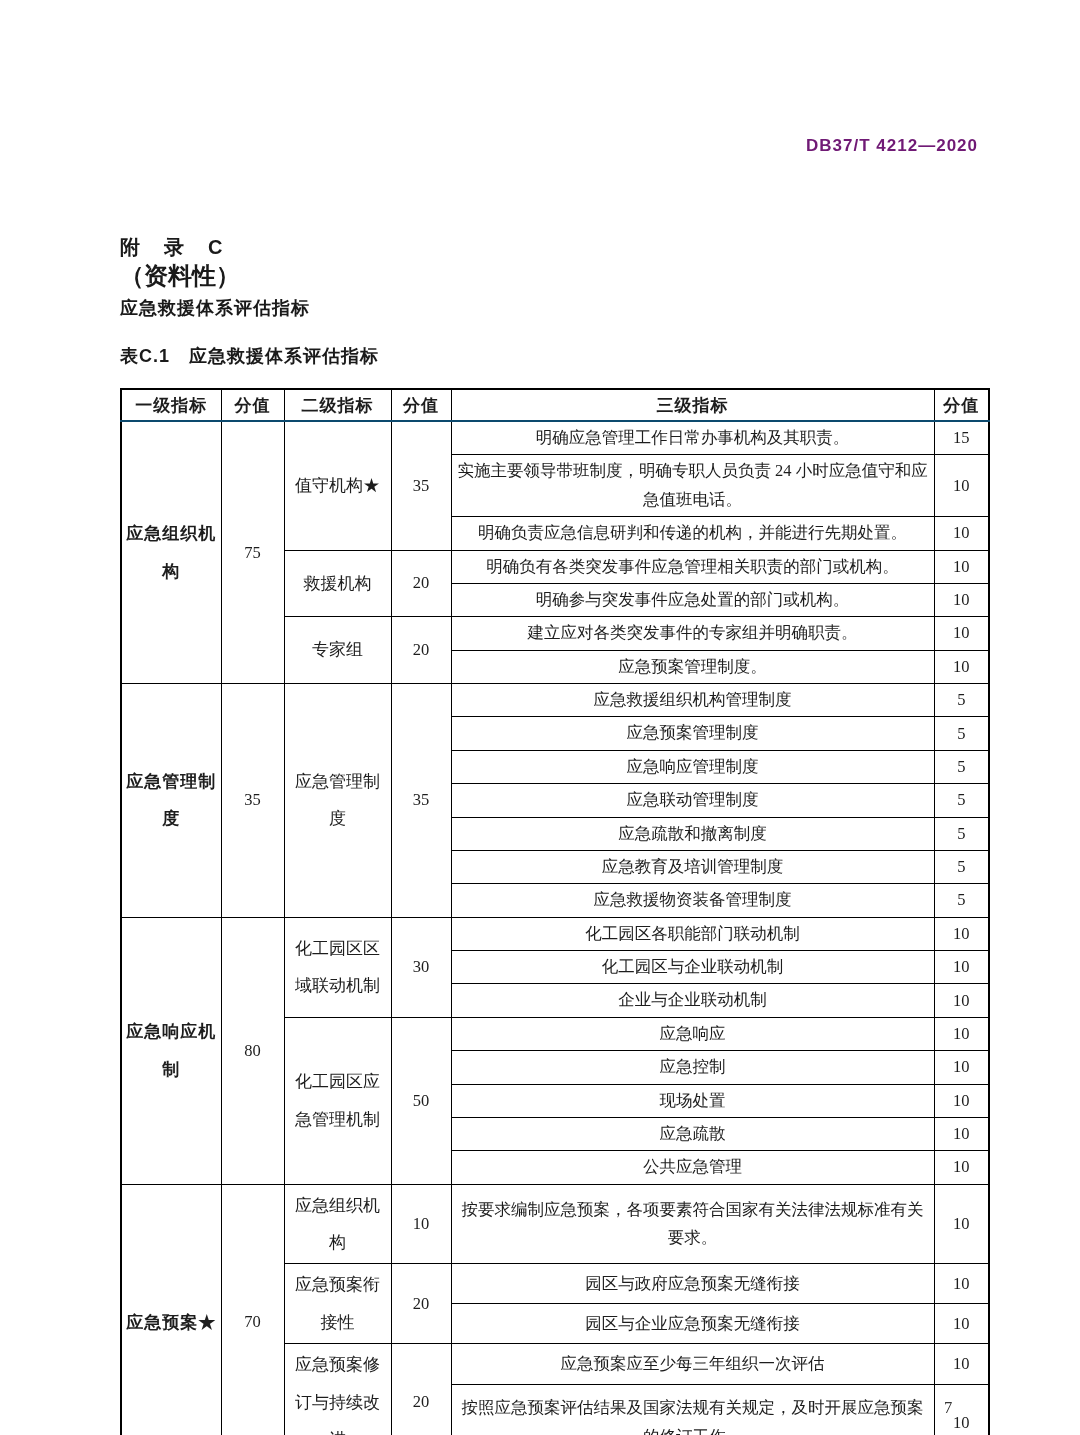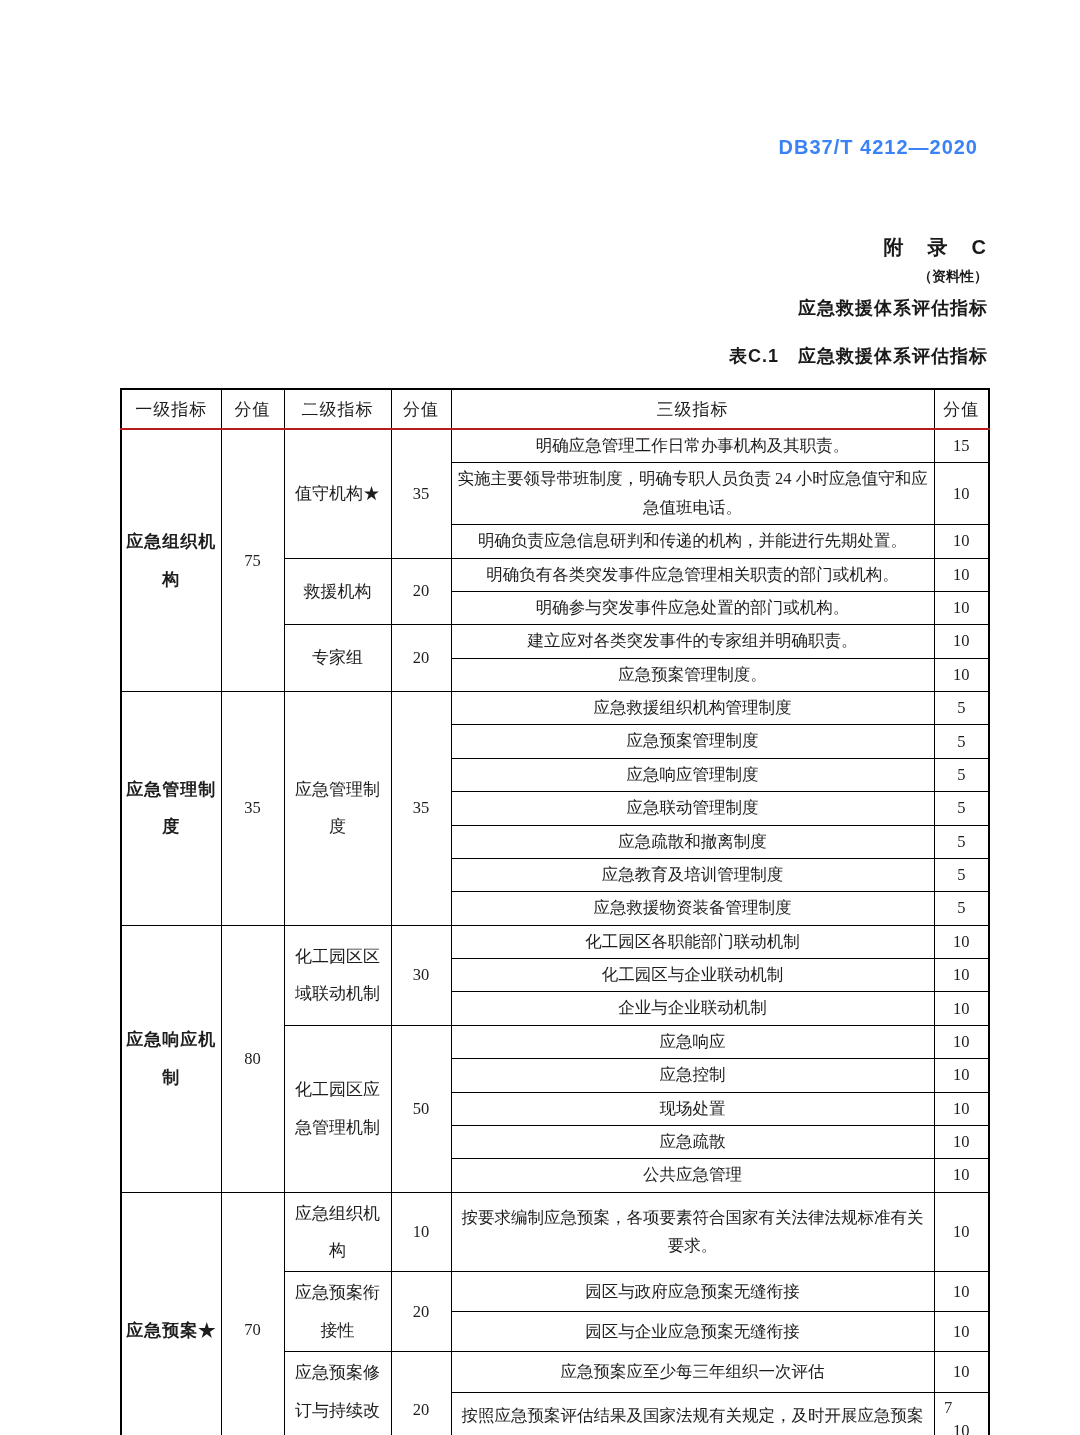--- a/index.html
+++ b/index.html
@@ -4,43 +4,43 @@
 <style>
   * { margin:0; padding:0; box-sizing:border-box; }
   html,body { background:#ffffff; }
   body {
     width:1080px; height:1435px; position:relative; overflow:hidden;
     font-family:"Liberation Serif","DejaVu Serif",serif; color:#1d1d1d;
   }
   .doc-code {
     position:absolute; top:136px; right:102px;
     font-family:"Liberation Sans","DejaVu Sans",sans-serif;
-    font-size:20px; font-weight:600; letter-spacing:1px; color:#3b82f6;text-align:right;
+    font-size:17px; font-weight:600; letter-spacing:1px; color:#701a75;text-align:right;
   }
   .title-line {
-    position:absolute; left:120px; width:868px; text-align:right;
+    position:absolute; left:120px; width:868px; text-align:left;
     font-family:"Liberation Sans","DejaVu Sans",sans-serif;
     font-weight:bold; color:#1a1a1a;
   }
   .t-appendix { top:234px; font-size:20px; letter-spacing:2px; }
-  .t-informative { top:268px; font-size:14px; }
+  .t-informative { top:260px; font-size:24px; }
   .t-subject { top:296px; font-size:18px; letter-spacing:1px; }
   .t-caption { top:344px; font-size:18px; letter-spacing:1px; }
 
   table.eval {
     position:absolute; left:120px; top:388px; width:868px;
     border-collapse:collapse; table-layout:fixed;
     border:2px solid #000; font-size:17px; color:#1d1d1d;
   }
   table.eval th, table.eval td {
     border:1px solid #000; text-align:center; vertical-align:middle;
     padding:2px 4px; overflow:hidden;
   }
   table.eval thead th {
-    height:40px; font-weight:normal; border-bottom:2px solid #b91c1c;
+    height:32px; font-weight:bold; border-bottom:2px solid #0c4a6e;
     font-size:17px; letter-spacing:1px;
   }
   tr.r30 { height:30px; }
   tr.r58 { height:58px;margin-top:8px; }
   tr.r60 { height:60px; }
   td.l1cell { padding:2px 12px; line-height:2.2; letter-spacing:1px;font-weight:bold; }
   td.l2cell { padding:2px 5px;  line-height:2.2; }
   td.ind {
     text-align:left; padding:2px 4px 2px 9px; font-size:16.5px; line-height:1.72;
   }

